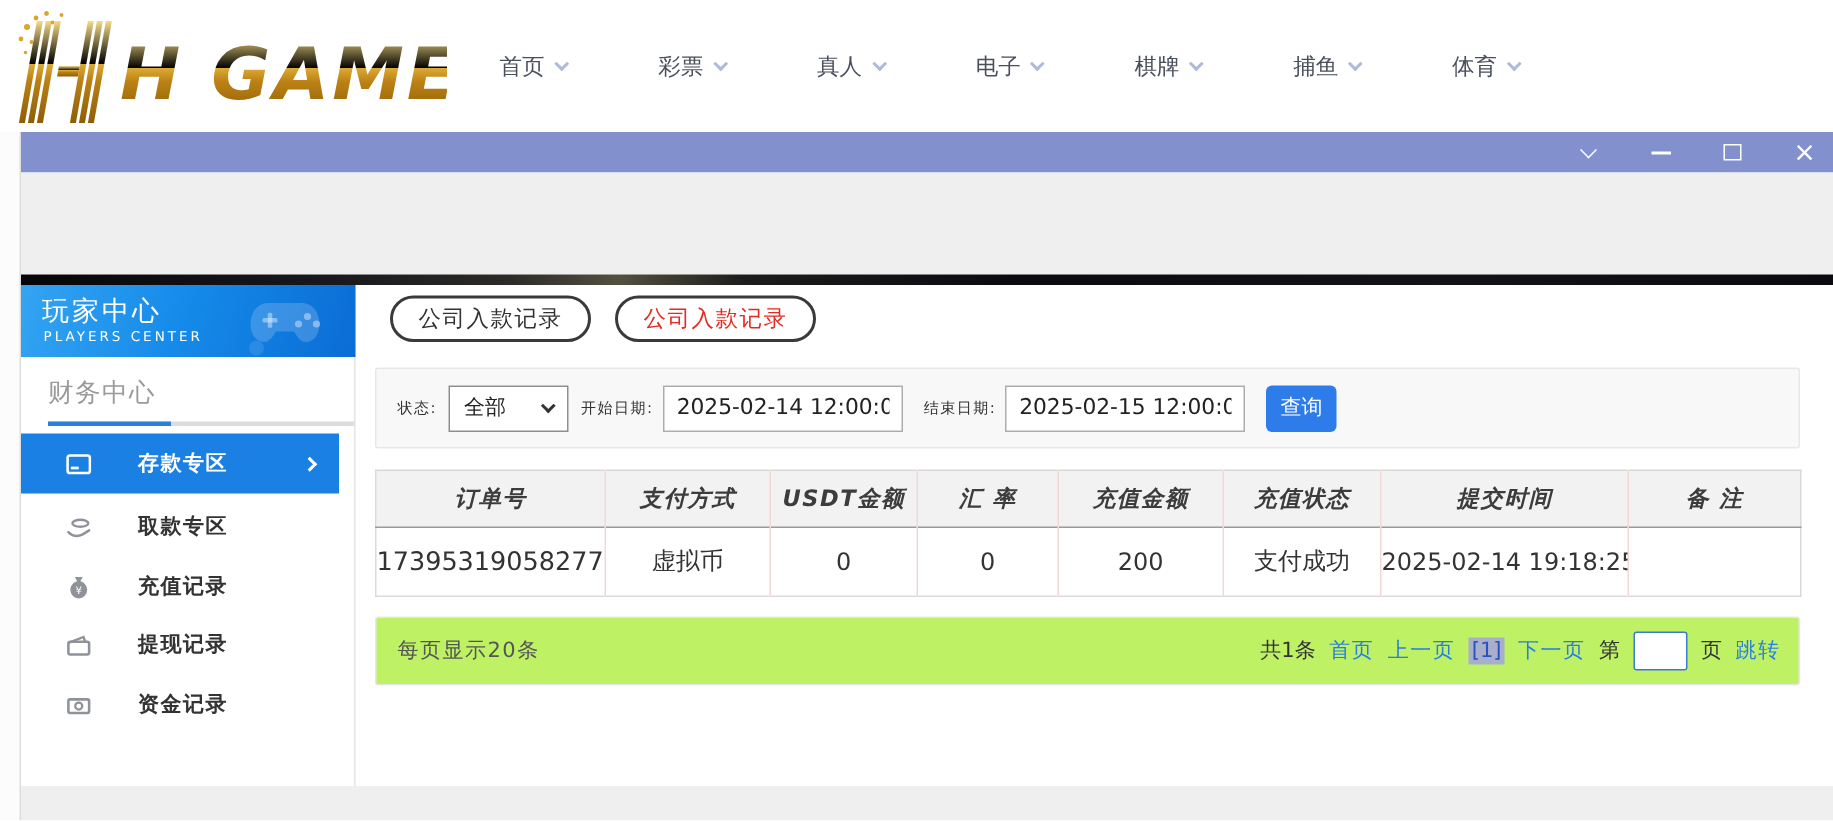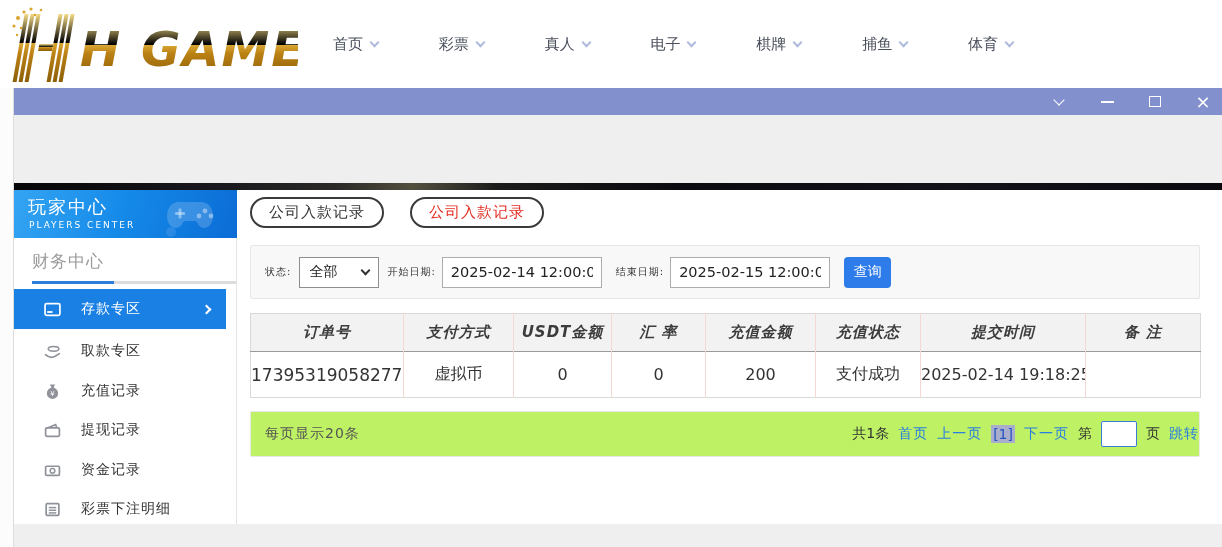--- a/index.html
+++ b/index.html
@@ -41,28 +41,28 @@
     background:linear-gradient(105deg,#34a4f2 0%,#158ae9 48%,#0b6cd5 100%); color:#fff; }
   .sb-header .t1 { position:absolute; left:14px; top:5px; font-size:18px; letter-spacing:2px; }
   .sb-header .t2 { position:absolute; left:15px; top:30px; font-size:9px; letter-spacing:2px; }
   .sb-gamepad { position:absolute; right:10px; top:4px; opacity:.9; }
   .sb-section { position:absolute; left:18px; top:60px; font-size:17px; color:#9a9a9a; letter-spacing:1px; }
   .sb-underline { position:absolute; left:18px; top:91px; right:0; height:3px; background:#dcdcdc; }
   .sb-underline::before { content:""; position:absolute; left:0; top:0; width:82px; height:3px; background:#2c7fd8; }
   .sb-item { position:absolute; left:0; width:212px; height:40px; display:flex; align-items:center;
              color:#333; font-size:14px; cursor:pointer; }
   .sb-item .ic { width:17px; height:17px; margin-left:30px; color:#8f9399; flex:0 0 auto; display:flex; }
-  .sb-item .lbl { margin-left:20px; letter-spacing:1px; }
+  .sb-item .lbl { margin-left:31px; letter-spacing:1px;font-weight:bold; }
   .sb-item.active { background:#1a80e4; color:#fff; }
   .sb-item.active .ic { color:#fff; }
   .sb-arrow { position:absolute; right:16px; width:7px; height:7px; border-right:2px solid #fff;
               border-top:2px solid #fff; transform:rotate(45deg); }
   
   .main { position:absolute; left:236px; top:0; width:950px; height:334px; }
-  .tabs { position:absolute; left:0; top:7px; display:flex; gap:26px;font-family:Liberation Serif, serif; }
+  .tabs { position:absolute; left:10px; top:7px; display:flex; gap:16px;font-family:Liberation Serif, serif; }
   .tab { height:31px; padding:0 17px; border:2px solid #3a3a3a; border-radius:16px; background:#fff;
          display:flex; align-items:center; font-size:15px; color:#333; cursor:pointer; letter-spacing:1px; }
   .tab.active { color:#e32b21; }
   .filter-bar { position:absolute; left:0; top:55px; width:950px; height:54px; background:#f8f8f8;
                 border:1px solid #e7e7e7; border-radius:2px; display:flex; align-items:center; padding-left:14px; }
   .f-label { font-size:10px; color:#333; letter-spacing:1px; }
   .f-select { width:80px; height:31px; border:1px solid #8e8e8e; background:#fff; margin:0 8px 0 8px;
               display:flex; align-items:center; justify-content:space-between; padding:0 9px; cursor:pointer; }
   .f-select .val { font-size:14px; color:#222; }
   .f-select .sc { width:7px; height:7px; border-right:2px solid #333; border-bottom:2px solid #333;
@@ -78,21 +78,21 @@
   .rec-table th:first-child { border-left:none; }
   .rec-table thead tr { border:1px solid #d9d9d9; border-bottom:1px solid #9a9a9a; }
   .rec-table td { height:46px; background:#fff; font-size:16px; color:#333; text-align:center;
                   border-left:1px solid #f3d8d6; overflow:hidden; white-space:nowrap; }
   .rec-table td:first-child { border-left:none; font-size:17px; }
   .rec-table tbody tr { border:1px solid #d9d9d9; border-top:none; }
   
   .pager { position:absolute; left:0; top:221px; width:950px; height:46px; background:#bef264;
            border:1px solid #e7e7e7; border-radius:2px; display:flex; align-items:center; }
   .pager .left { margin-left:14px; font-size:14px; color:#555; letter-spacing:1px; }
-  .pager .right { margin-left:auto; margin-right:0; display:flex; align-items:center; gap:9px; font-size:14px; }
+  .pager .right { margin-left:auto; margin-right:12px; display:flex; align-items:center; gap:9px; font-size:14px; }
   .pg-total { color:#333; }
   .pg-link { color:#2a7de1; cursor:pointer; letter-spacing:1px; }
   .pg-cur { color:#2553c0; background:#a9aecd; padding:1px 2px; cursor:default; }
   .pg-txt { color:#333; }
   .pg-input { width:36px; height:26px; border:1px solid #3a7bd5; border-radius:2px; background:#fff; }
 </style>
 </head>
 <body>
 
 <div class="page">
@@ -247,31 +247,20 @@
         <span class="lbl">提现记录</span>
       </div>
       <div class="sb-item" style="top:260px;">
         <span class="ic">
           <svg viewBox="0 0 16 16" width="17" height="17">
               <rect x="1.5" y="4" width="13" height="8.5" rx="1" fill="none" stroke="currentColor" stroke-width="1.6"></rect>
               <circle cx="8" cy="8.2" r="2.2" fill="none" stroke="currentColor" stroke-width="1.4"></circle>
             </svg>
         </span>
         <span class="lbl">资金记录</span>
-      </div>
-      <div class="sb-item" style="top:299px;">
-        <span class="ic">
-          <svg viewBox="0 0 16 16" width="17" height="17">
-              <rect x="2" y="2.5" width="12" height="11" rx="1" fill="none" stroke="currentColor" stroke-width="1.6"></rect>
-              <rect x="4.5" y="5.5" width="7" height="1.4" fill="currentColor"></rect>
-              <rect x="4.5" y="8" width="7" height="1.4" fill="currentColor"></rect>
-              <rect x="4.5" y="10.5" width="7" height="1.4" fill="currentColor"></rect>
-            </svg>
-        </span>
-        <span class="lbl">彩票下注明细</span>
       </div>
     </div>
 
     <div class="main">
       <div class="tabs">
         <div class="tab">
           <span>公司入款记录</span>
         </div>
         <div class="tab active">
           <span>公司入款记录</span>

